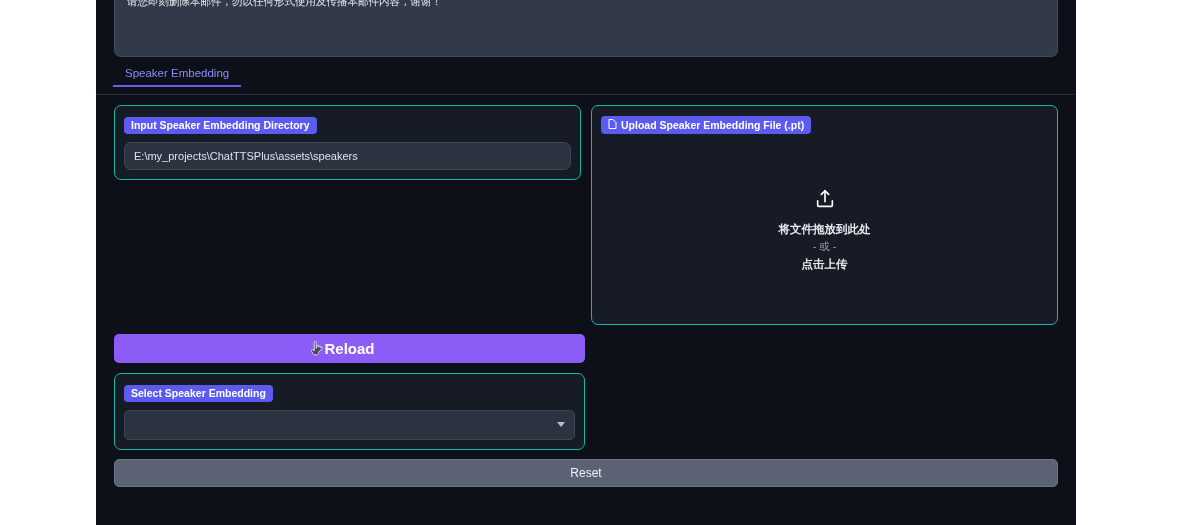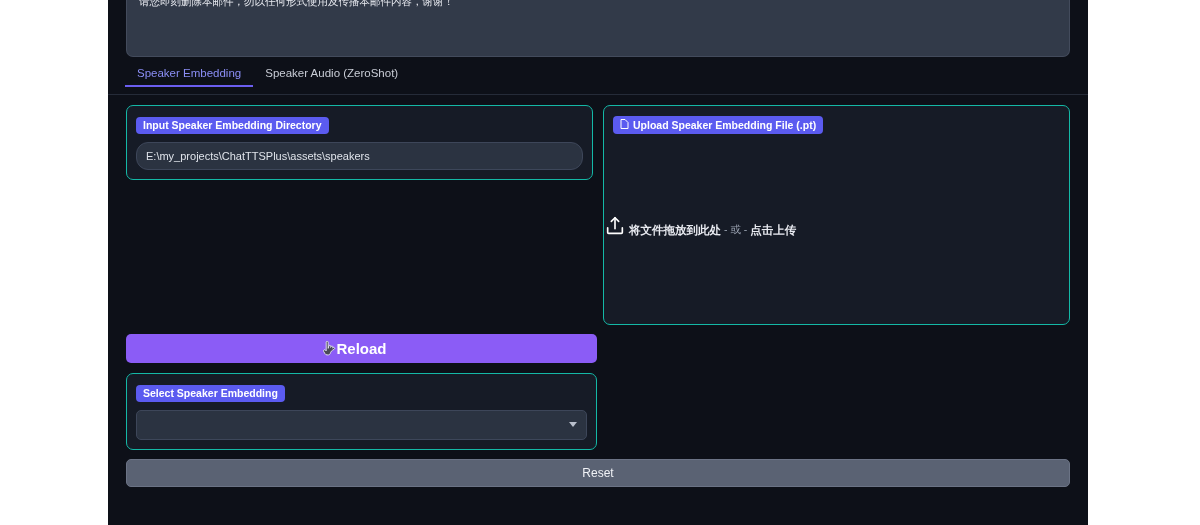--- a/index.html
+++ b/index.html
@@ -6,21 +6,21 @@
   html, body {
     width: 1200px; height: 525px;
     background: #ffffff;
     font-family: "Liberation Sans", sans-serif;
     overflow: hidden;
   }
   .page { position: relative; width: 1200px; height: 525px; background: #ffffff; }
 
   
   .app {
-    position: absolute; left: 108px; top: 0; width: 980px; height: 525px;
+    position: absolute; left: 96px; top: 0; width: 980px; height: 525px;
     background: #0d1018; color: #e5e7eb;
   }
 
   
   .top-textarea-wrap { padding: 0 18px; }
   .top-textarea {
     height: 57px;
     background: #323a49;
     border: 1px solid #434b5c;
     border-top: none;
@@ -69,21 +69,21 @@
     line-height: 1;
   }
   .chip .doc-ico { display: inline-block; }
 
   
   .field {
     margin-top: 8px;
     height: 28px;
     background: #2b3341;
     border: 1px solid #3d4659;
-    border-radius: 12px;
+    border-radius: 7px;
     display: flex; align-items: center;
     padding: 0 9px;
     font-size: 11px; color: #dfe3ea;
   }
 
   
   .btn-primary {
     margin: 9px 18px 0 18px;
     height: 29px;
     background: #8b5cf6;
@@ -121,21 +121,21 @@
     width: 0; height: 0;
     border-left: 4px solid transparent;
     border-right: 4px solid transparent;
     border-top: 5px solid #b9bfcc;
   }
 
   
   .upload-panel { height: 220px; position: relative; }
   .dropzone {
     position: absolute; left: 0; right: 0; top: 30px; bottom: 0;
-    display: flex; flex-direction: row; align-items: center; 
+    display: flex; flex-direction: column; align-items: center; justify-content: center;
     gap: 3px; cursor: pointer;
   }
   .dz-line { font-size: 11.5px; color: #e8eaf0; font-weight: bold; }
   .dz-or { font-size: 10.5px; color: #9aa2b1; font-weight: normal; }
   .up-ico { margin-bottom: 5px; }
 
   
   .full-panel { margin: 10px 18px 0 18px; }
   .path-field {
     margin-top: 8px; height: 26px;
@@ -153,23 +153,20 @@
 
     <div class="top-textarea-wrap">
       <div class="top-textarea">
         <div class="line">请您即刻删除本邮件，勿以任何形式使用及传播本邮件内容，谢谢！</div>
       </div>
     </div>
 
     <div class="tabbar">
       <div class="tab active">
         <span>Speaker Embedding</span>
-      </div>
-      <div class="tab">
-        <span>Speaker Audio (ZeroShot)</span>
       </div>
     </div>
 
     <div class="row">
 
       <div class="col-left">
 
         <div class="panel">
           <span class="chip">Input Speaker Embedding Directory</span>
           <div class="field">

